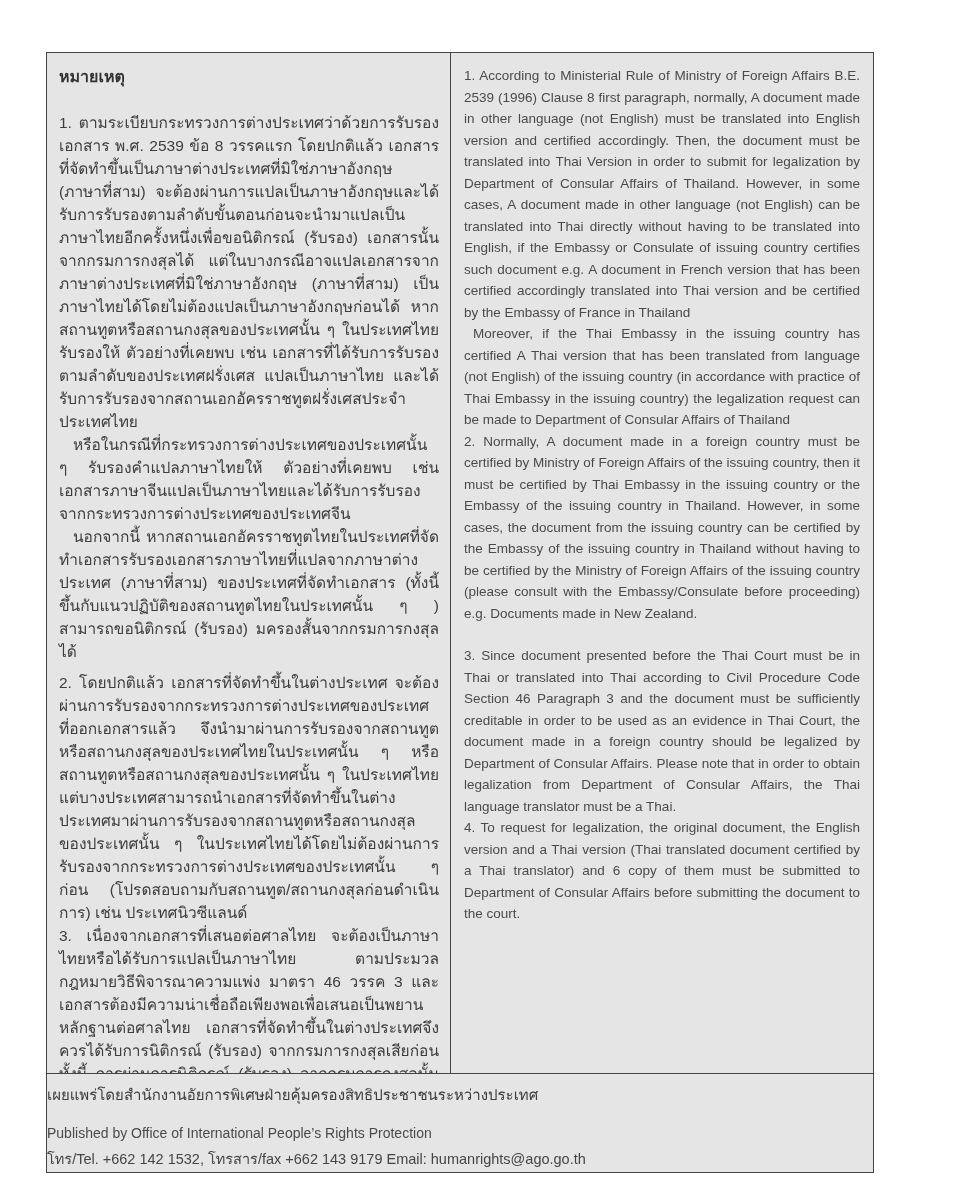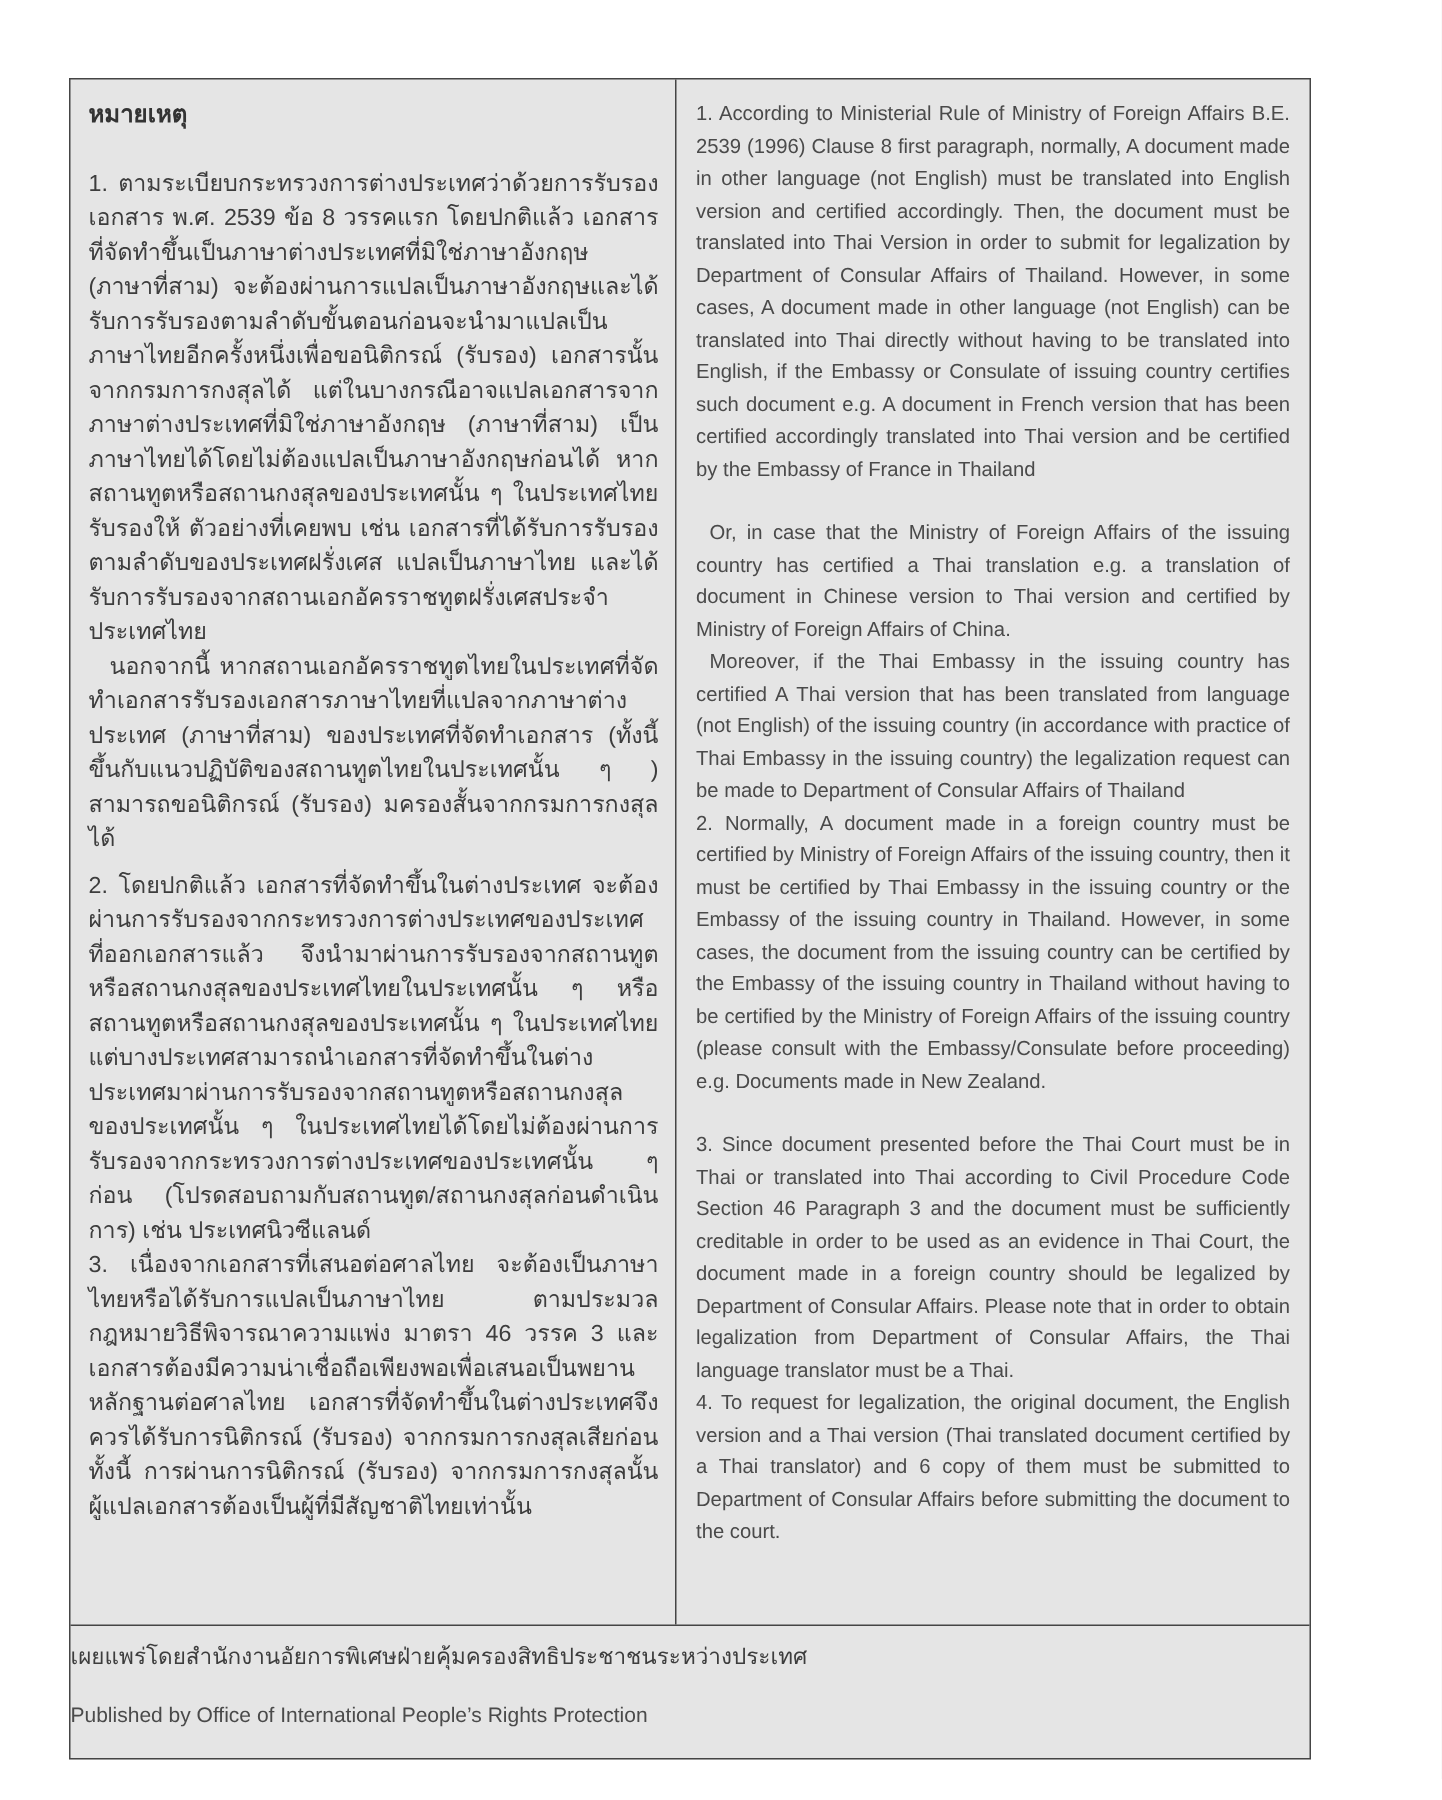--- a/index.html
+++ b/index.html
@@ -70,36 +70,37 @@
 </head>
 <body>
 
 <div class="doc-frame">
   <div class="columns">
 
     <div class="col col-thai">
       <div class="col-title">หมายเหตุ</div>
       <div>
           <p class="para">1. ตามระเบียบกระทรวงการต่างประเทศว่าด้วยการรับรองเอกสาร พ.ศ. 2539 ข้อ 8 วรรคแรก โดยปกติแล้ว เอกสารที่จัดทำขึ้นเป็นภาษาต่างประเทศที่มิใช่ภาษาอังกฤษ (ภาษาที่สาม) จะต้องผ่านการแปลเป็นภาษาอังกฤษและได้รับการรับรองตามลำดับขั้นตอนก่อนจะนำมาแปลเป็นภาษาไทยอีกครั้งหนึ่งเพื่อขอนิติกรณ์ (รับรอง) เอกสารนั้นจากกรมการกงสุลได้ แต่ในบางกรณีอาจแปลเอกสารจากภาษาต่างประเทศที่มิใช่ภาษาอังกฤษ (ภาษาที่สาม) เป็นภาษาไทยได้โดยไม่ต้องแปลเป็นภาษาอังกฤษก่อนได้ หากสถานทูตหรือสถานกงสุลของประเทศนั้น ๆ ในประเทศไทยรับรองให้ ตัวอย่างที่เคยพบ เช่น เอกสารที่ได้รับการรับรองตามลำดับของประเทศฝรั่งเศส แปลเป็นภาษาไทย และได้รับการรับรองจากสถานเอกอัครราชทูตฝรั่งเศสประจำประเทศไทย</p>
+          <p class="para indent">หรือในกรณีที่กระทรวงการต่างประเทศของประเทศนั้น ๆ รับรองคำแปลภาษาไทยให้ ตัวอย่างที่เคยพบ เช่น เอกสารภาษาจีนแปลเป็นภาษาไทยและได้รับการรับรองจากกระทรวงการต่างประเทศของประเทศจีน</p>
           <p class="para indent">นอกจากนี้ หากสถานเอกอัครราชทูตไทยในประเทศที่จัดทำเอกสารรับรองเอกสารภาษาไทยที่แปลจากภาษาต่างประเทศ (ภาษาที่สาม) ของประเทศที่จัดทำเอกสาร (ทั้งนี้ ขึ้นกับแนวปฏิบัติของสถานทูตไทยในประเทศนั้น ๆ ) สามารถขอนิติกรณ์ (รับรอง) มครองสั้นจากกรมการกงสุลได้</p>
           <p class="para gap-before">2. โดยปกติแล้ว เอกสารที่จัดทำขึ้นในต่างประเทศ จะต้องผ่านการรับรองจากกระทรวงการต่างประเทศของประเทศที่ออกเอกสารแล้ว จึงนำมาผ่านการรับรองจากสถานทูตหรือสถานกงสุลของประเทศไทยในประเทศนั้น ๆ หรือสถานทูตหรือสถานกงสุลของประเทศนั้น ๆ ในประเทศไทย แต่บางประเทศสามารถนำเอกสารที่จัดทำขึ้นในต่างประเทศมาผ่านการรับรองจากสถานทูตหรือสถานกงสุลของประเทศนั้น ๆ ในประเทศไทยได้โดยไม่ต้องผ่านการรับรองจากกระทรวงการต่างประเทศของประเทศนั้น ๆ ก่อน (โปรดสอบถามกับสถานทูต/สถานกงสุลก่อนดำเนินการ) เช่น ประเทศนิวซีแลนด์</p>
           <p class="para">3. เนื่องจากเอกสารที่เสนอต่อศาลไทย จะต้องเป็นภาษาไทยหรือได้รับการแปลเป็นภาษาไทย ตามประมวลกฎหมายวิธีพิจารณาความแพ่ง มาตรา 46 วรรค 3 และเอกสารต้องมีความน่าเชื่อถือเพียงพอเพื่อเสนอเป็นพยานหลักฐานต่อศาลไทย เอกสารที่จัดทำขึ้นในต่างประเทศจึงควรได้รับการนิติกรณ์ (รับรอง) จากกรมการกงสุลเสียก่อน ทั้งนี้ การผ่านการนิติกรณ์ (รับรอง) จากกรมการกงสุลนั้น ผู้แปลเอกสารต้องเป็นผู้ที่มีสัญชาติไทยเท่านั้น</p>
         </div>
     </div>
 
     <div class="col col-eng">
       <div>
           <p class="para">1. According to Ministerial Rule of Ministry of Foreign Affairs B.E. 2539 (1996) Clause 8 first paragraph, normally, A document made in other language (not English) must be translated into English version and certified accordingly. Then, the document must be translated into Thai Version in order to submit for legalization by Department of Consular Affairs of Thailand. However, in some cases, A document made in other language (not English) can be translated into Thai directly without having to be translated into English, if the Embassy or Consulate of issuing country certifies such document e.g. A document in French version that has been certified accordingly translated into Thai version and be certified by the Embassy of France in Thailand</p>
-          <p class="para indent gap-before">Or, in case that the Ministry of Foreign Affairs of the issuing country has certified a Thai translation e.g. a translation of document in Chinese version to Thai version and certified by Ministry of Foreign Affairs of China.</p>
           <p class="para indent">Moreover, if the Thai Embassy in the issuing country has certified A Thai version that has been translated from language (not English) of the issuing country (in accordance with practice of Thai Embassy in the issuing country) the legalization request can be made to Department of Consular Affairs of Thailand</p>
           <p class="para">2. Normally, A document made in a foreign country must be certified by Ministry of Foreign Affairs of the issuing country, then it must be certified by Thai Embassy in the issuing country or the Embassy of the issuing country in Thailand. However, in some cases, the document from the issuing country can be certified by the Embassy of the issuing country in Thailand without having to be certified by the Ministry of Foreign Affairs of the issuing country (please consult with the Embassy/Consulate before proceeding) e.g. Documents made in New Zealand.</p>
           <p class="para gap-before">3. Since document presented before the Thai Court must be in Thai or translated into Thai according to Civil Procedure Code Section 46 Paragraph 3 and the document must be sufficiently creditable in order to be used as an evidence in Thai Court, the document made in a foreign country should be legalized by Department of Consular Affairs. Please note that in order to obtain legalization from Department of Consular Affairs, the Thai language translator must be a Thai.</p>
           <p class="para">4. To request for legalization, the original document, the English version and a Thai version (Thai translated document certified by a Thai translator) and 6 copy of them must be submitted to Department of Consular Affairs before submitting the document to the court.</p>
         </div>
     </div>
 
   </div>
 
   <div class="footer">
     <div class="footer-line thai">เผยแพร่โดยสำนักงานอัยการพิเศษฝ่ายคุ้มครองสิทธิประชาชนระหว่างประเทศ</div>
     <div class="footer-line eng">Published by Office of International People’s Rights Protection</div>
+    <div class="footer-line contact">โทร/Tel. +662 142 1532, โทรสาร/fax +662 143 9179 Email: humanrights@ago.go.th</div>
   </div>
 </div>
 
 </body></html>

